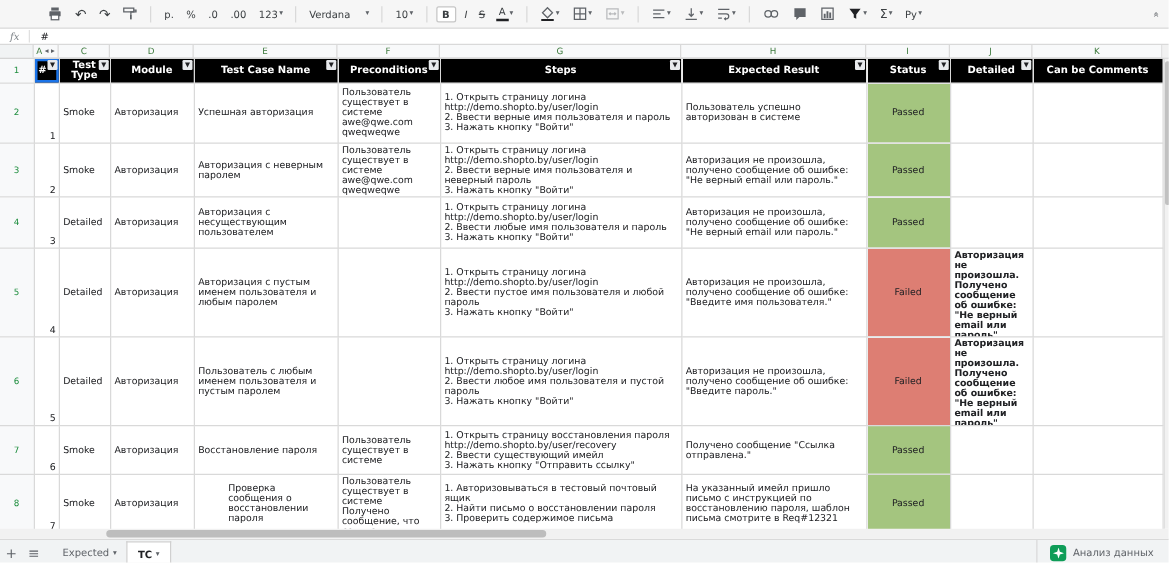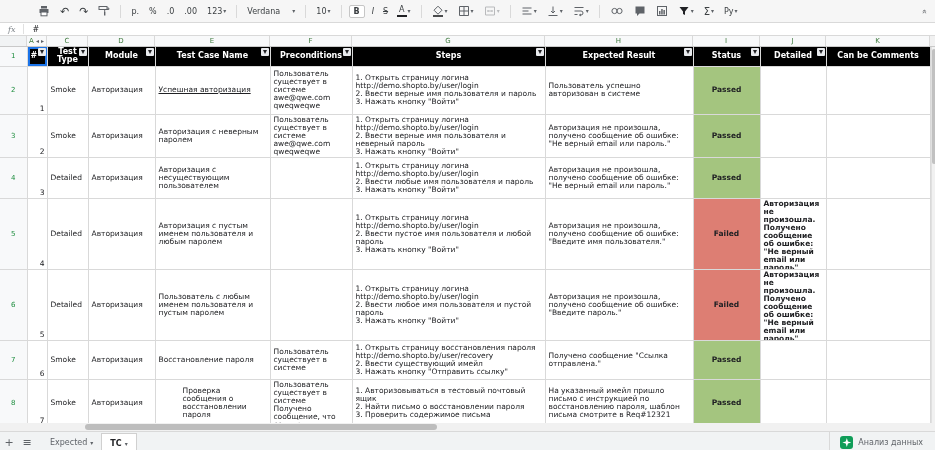--- a/index.html
+++ b/index.html
@@ -36,21 +36,21 @@
         font-size:7.5px;line-height:8px;font-weight:normal;text-align:left;vertical-align:middle;overflow:hidden;}
   td .cc{padding:1px 3px;overflow:hidden;white-space:pre-line;word-wrap:break-word;}
   .gut{background:#f8f9fa;color:#1e8e3e;text-align:center;font-size:7px;cursor:pointer;}
   tr.hdr th{background:#000;color:#fff;font-weight:bold;font-size:8px;text-align:center;position:relative;vertical-align:middle;cursor:pointer;}
   tr.hdr th.sel{box-shadow:inset 0 0 0 2px #1a73e8;text-align:left;padding-left:3px;}
   .fsq{position:absolute;top:1px;right:1px;width:8px;height:8px;background:#e8eaed;border-radius:1px;
        display:flex;align-items:center;justify-content:center;cursor:pointer;}
   .fsq i{width:0;height:0;border-left:2.5px solid transparent;border-right:2.5px solid transparent;border-top:4px solid #202124;}
   td.colA{text-align:right;vertical-align:bottom;}
   td.colA .cc{padding:1px 2px;}
-  td.status{text-align:center;font-weight:bold;}
+  td.status{text-align:center;font-weight:normal;}
   td.status .cc{padding:0;text-align:center;}
   td.comments{font-weight:bold;}
   
   .vscroll{width:5px;background:#f1f1f1;border-left:1px solid #e0e0e0;box-sizing:border-box;position:relative;cursor:pointer;}
   .vthumb{position:absolute;top:2px;left:0.5px;width:4px;height:115px;background:#c1c1c1;border-radius:2px;}
   .hscroll{height:8px;background:#f1f1f1;position:relative;}
   .hthumb{position:absolute;left:85px;top:1px;width:352px;height:6px;background:#bdbdbd;border-radius:3px;cursor:pointer;}
   
   .sheetbar{height:21px;background:#f1f3f4;border-top:1px solid #d9d9d9;display:flex;align-items:center;font-size:8px;color:#5f6368;}
   .sb-btn{width:18px;text-align:center;font-size:11px;color:#5f6368;cursor:pointer;}
@@ -268,21 +268,21 @@
           <td class="colA">
             <div class="cc" style="max-height: 46px;">1</div>
           </td>
           <td>
             <div class="cc" style="max-height: 46px;">Smoke</div>
           </td>
           <td>
             <div class="cc" style="max-height: 46px;">Авторизация</div>
           </td>
           <td>
-            <div class="cc" style="max-height: 46px; text-decoration: underline;">Успешная авторизация</div>
+            <div class="cc" style="max-height: 46px;">Успешная авторизация</div>
           </td>
           <td>
             <div class="cc" style="max-height: 46px;">Пользователь существует в системе awe@qwe.com qweqweqwe</div>
           </td>
           <td>
             <div class="cc" style="max-height: 46px;">1. Открыть страницу логина http://demo.shopto.by/user/login
 2. Ввести верные имя пользователя и пароль
 3. Нажать кнопку "Войти"</div>
           </td>
           <td>

